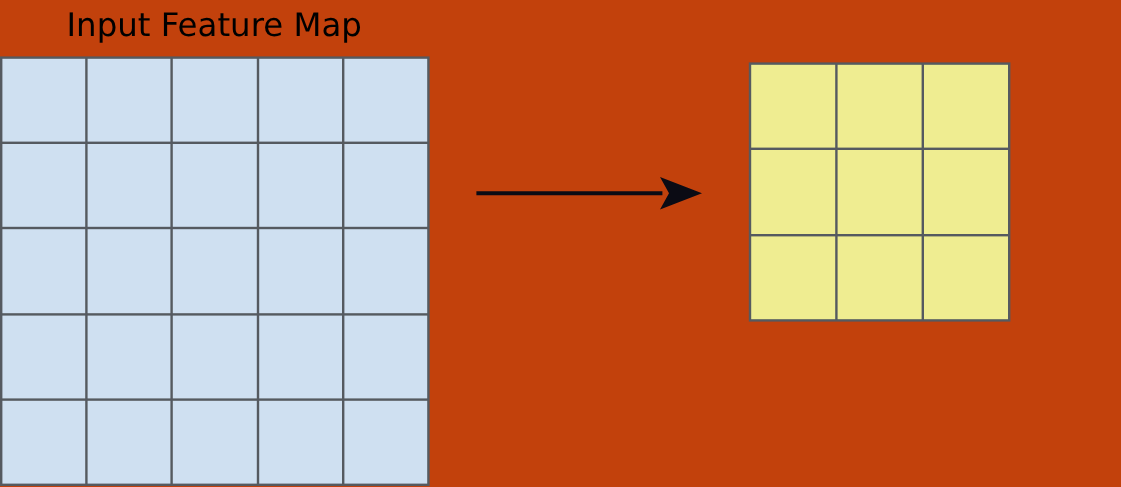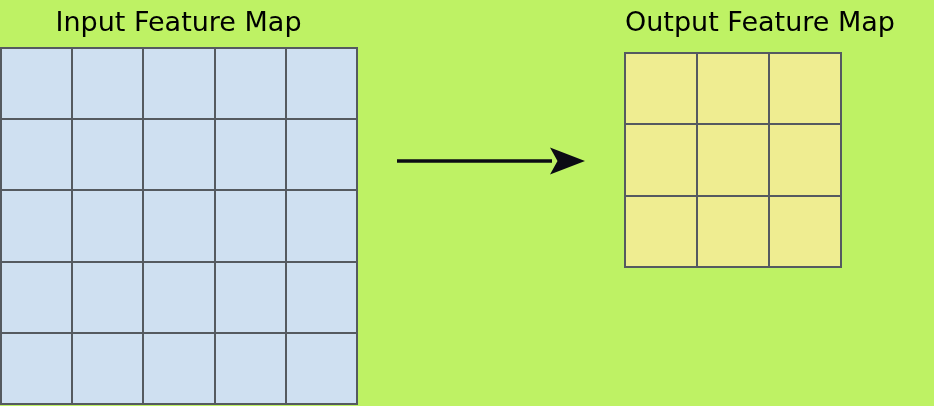--- a/index.html
+++ b/index.html
@@ -7,21 +7,21 @@
     padding: 0;
     background: #ffffff;
   }
   body {
     font-family: "DejaVu Sans", sans-serif;
   }
   #canvas {
     position: relative;
     width: 934px;
     height: 406px;
-    background: #bef264;
+    background: #c2410c;
     overflow: hidden;
   }
   .title {
     position: absolute;
     font-family: "DejaVu Sans", sans-serif;
     font-size: 27px;
     font-weight: 400;
     color: #000000;
     white-space: nowrap;
     text-align: center;
@@ -120,21 +120,20 @@
     <div class="cell cell-input"></div>
   </div>
 
   <div id="arrow-wrap">
     <svg id="arrow-svg" viewBox="0 0 205 46" xmlns="http://www.w3.org/2000/svg">
       <line x1="7" y1="23" x2="162" y2="23" stroke="#0b0b14" stroke-width="3.4"></line>
       <path d="M 195 23 L 160 36.5 L 167.5 23 L 160 9.5 Z" fill="#0b0b14"></path>
     </svg>
   </div>
 
-  <div class="title" id="output-title">Output Feature Map</div>
 
   <div class="grid" id="output-grid">
     <div class="cell cell-output"></div>
     <div class="cell cell-output"></div>
     <div class="cell cell-output"></div>
     <div class="cell cell-output"></div>
     <div class="cell cell-output"></div>
     <div class="cell cell-output"></div>
     <div class="cell cell-output"></div>
     <div class="cell cell-output"></div>

